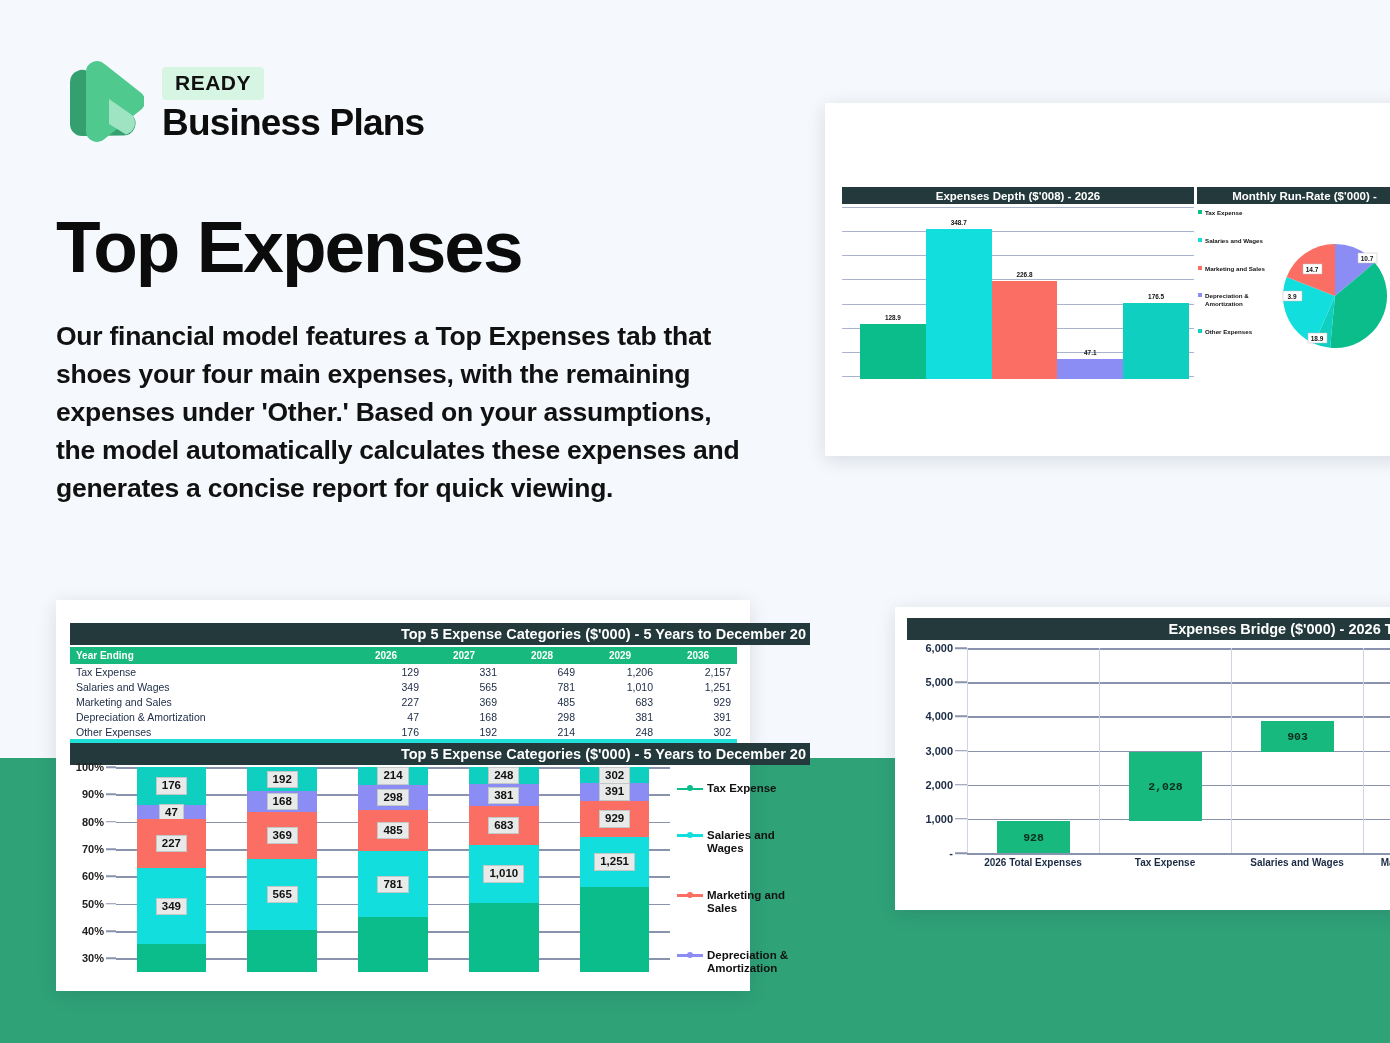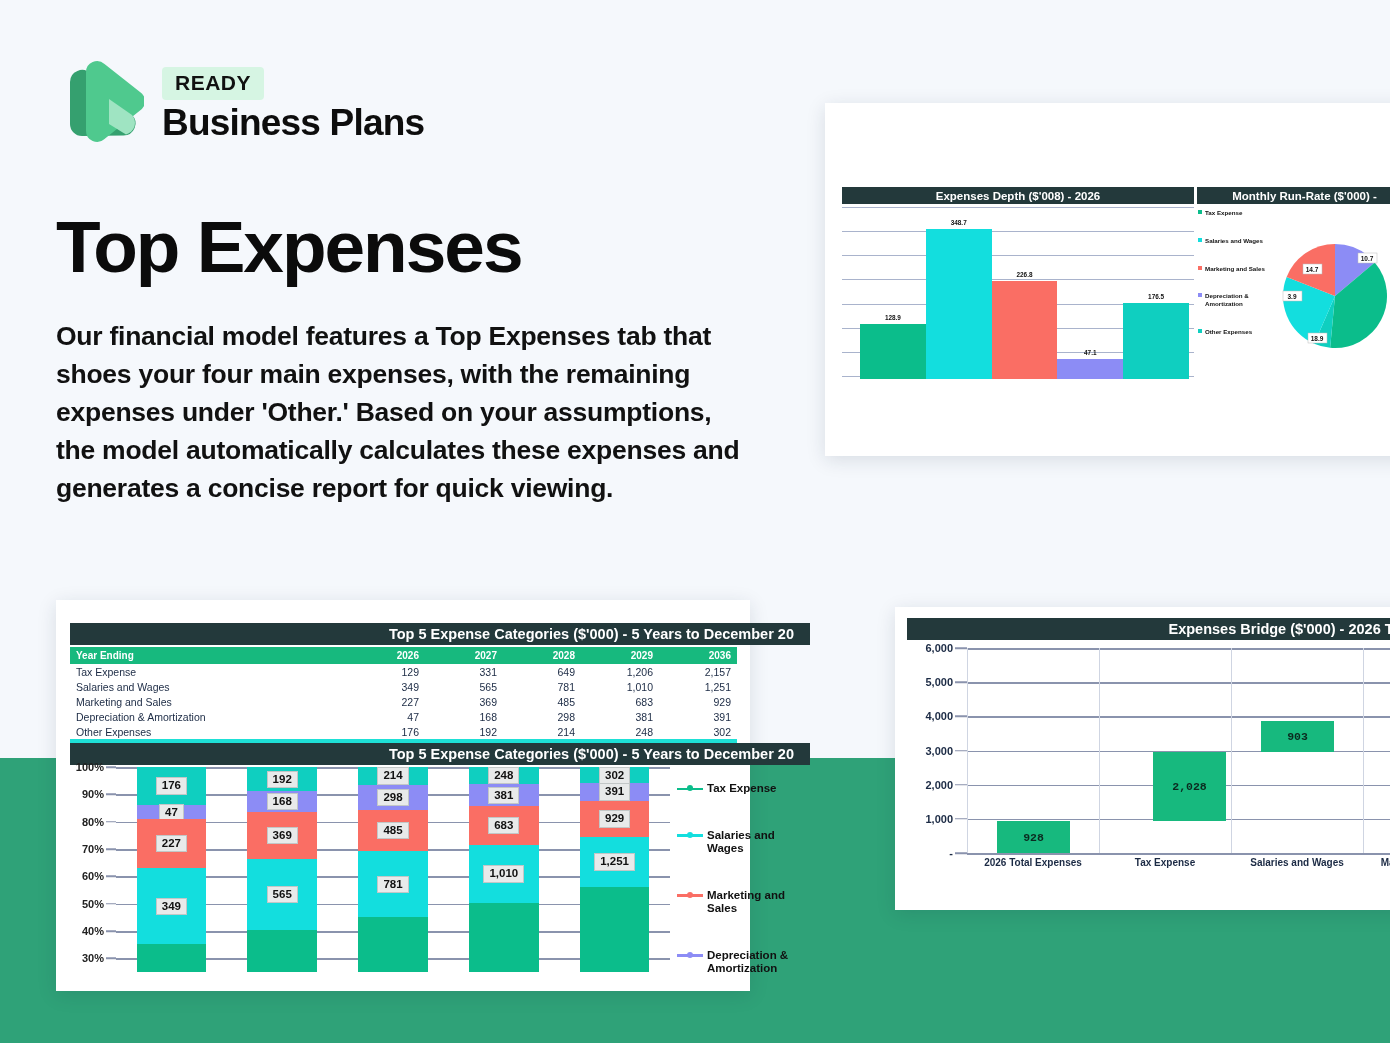--- a/index.html
+++ b/index.html
@@ -57,26 +57,26 @@
   .bar-col { flex:1; display:flex; flex-direction:column; align-items:center; justify-content:flex-end; height:100%; position:relative; }
   .bar { width:100%; }
   .bar-val { position:absolute; font-size:6.4px; font-weight:700; color:#111; }
   .depth-legend { position:absolute; left:373px; top:106px; width:75px; font-size:6.2px; color:#111; font-weight:700; }
   .depth-legend .lg { display:flex; gap:3px; margin-bottom:20px; line-height:1.25; }
   .sw { width:4px; height:4px; flex:0 0 4px; margin-top:1px; }
   .pie-wrap { position:absolute; left:1279px; top:231px; }
 
   
   #card-bl { left:56px; top:600px; width:694px; height:391px; }
-  #card-bl .panel-title { height:22px; font-size:14.5px; padding-right:16px; justify-content:flex-end; }
+  #card-bl .panel-title { height:22px; font-size:14.5px; padding-right:4px; justify-content:flex-end; }
   #tbl-title { position:absolute; left:14px; top:23px; width:740px; }
   table.exp { position:absolute; left:14px; top:47px; width:667px; border-collapse:collapse; font-size:10.5px; color:#1b2a44; }
   table.exp th { background:#17b97e; color:#fff; font-weight:700; padding:3px 6px; font-size:10px; }
   table.exp th.lbl { text-align:left; }
-  table.exp th.num { text-align:right; width:78px; }
+  table.exp th.num { width:78px; }
   table.exp td { padding:1.5px 6px; }
   table.exp td.num { text-align:right; }
   table.exp tr.total td { background:#1ee0d6; font-weight:700; color:#06333a; padding:3px 6px; }
 
   #chart-title { position:absolute; left:14px; top:143px; width:740px; }
   .stack-area { position:absolute; left:14px; top:167px; width:600px; height:222px; }
   .y-axis { position:absolute; left:0; top:0; width:46px; height:205px; }
   .y-axis span { position:absolute; right:12px; font-size:11px; font-weight:700; color:#222; transform:translateY(-50%); }
   .y-tick { position:absolute; right:0; width:10px; height:1.5px; background:#8a93ad; transform:translateY(-50%); }
   .stack-plot { position:absolute; left:46px; top:0; right:0; height:205px; }
@@ -470,21 +470,21 @@
           <div style="top: 170.833px;"></div>
           <div style="top: 205px;"></div>
         </div>
       <div class="wf-cols" id="wf-cols">
           <div class="wfc">
             <div class="wfbar" style="bottom: 0px; height: 31.7067px; background: rgb(23, 185, 126);">
               <span>928</span>
             </div>
           </div>
           <div class="wfc">
-            <div class="wfbar" style="bottom: 31.7067px; height: 69.29px; background: rgb(23, 185, 126); margin-left: 24px;">
+            <div class="wfbar" style="bottom: 31.7067px; height: 69.29px; background: rgb(23, 185, 126);">
               <span>2,028</span>
             </div>
           </div>
           <div class="wfc">
             <div class="wfbar" style="bottom: 100.997px; height: 30.8525px; background: rgb(23, 185, 126);">
               <span>903</span>
             </div>
           </div>
           <div class="wfc"></div>
         </div>

